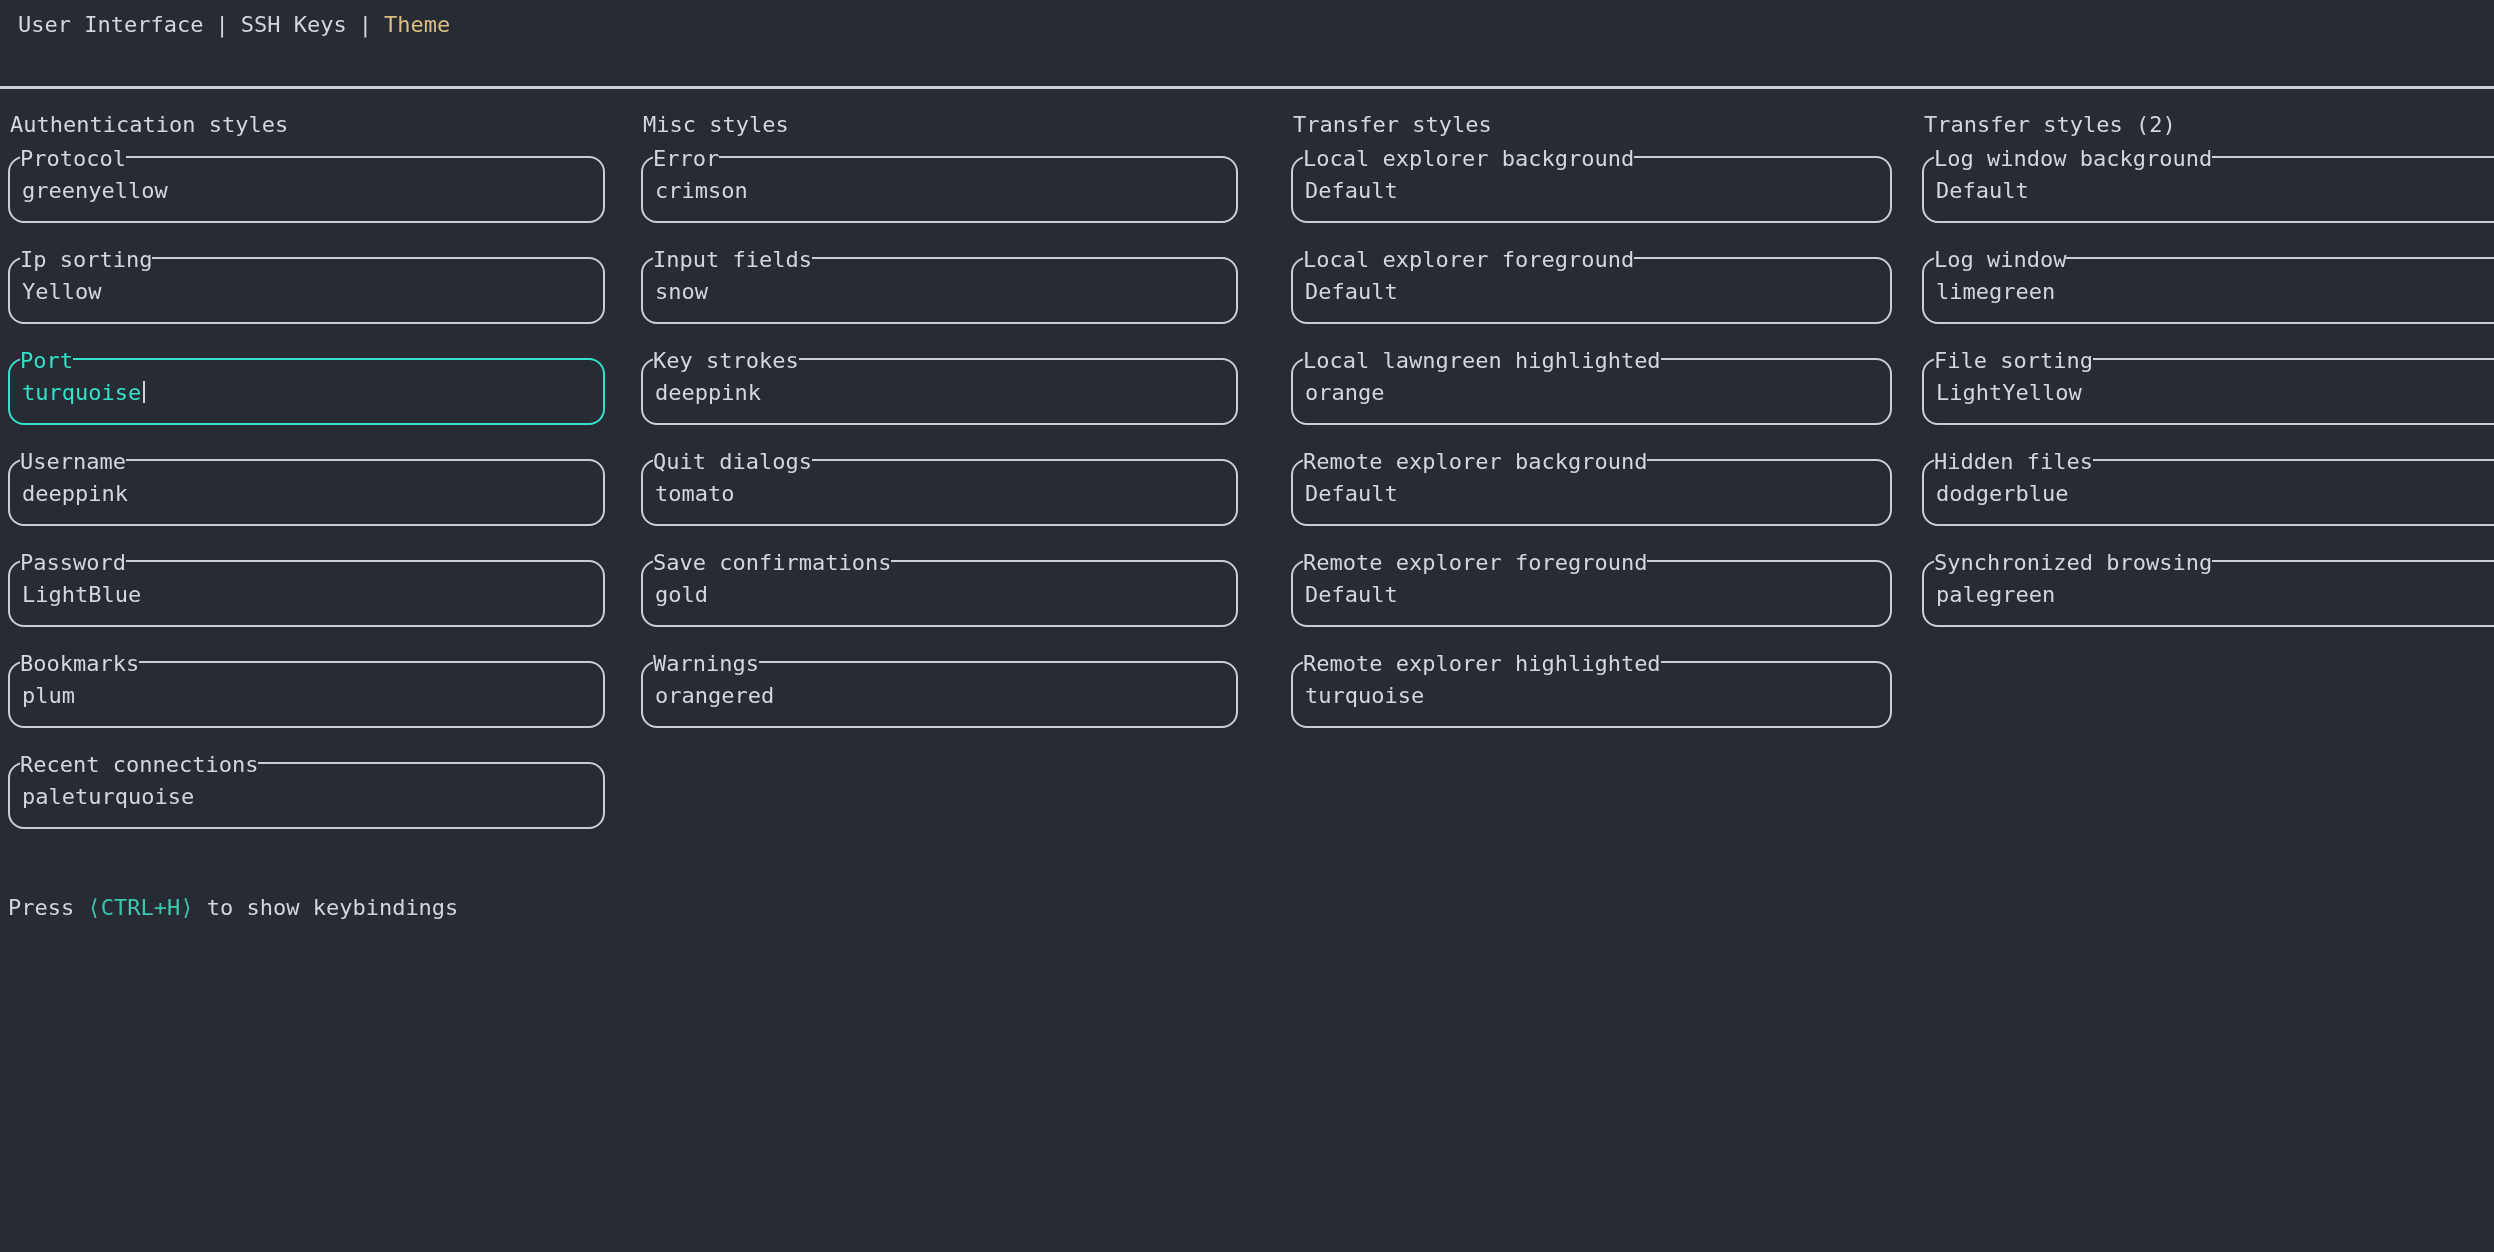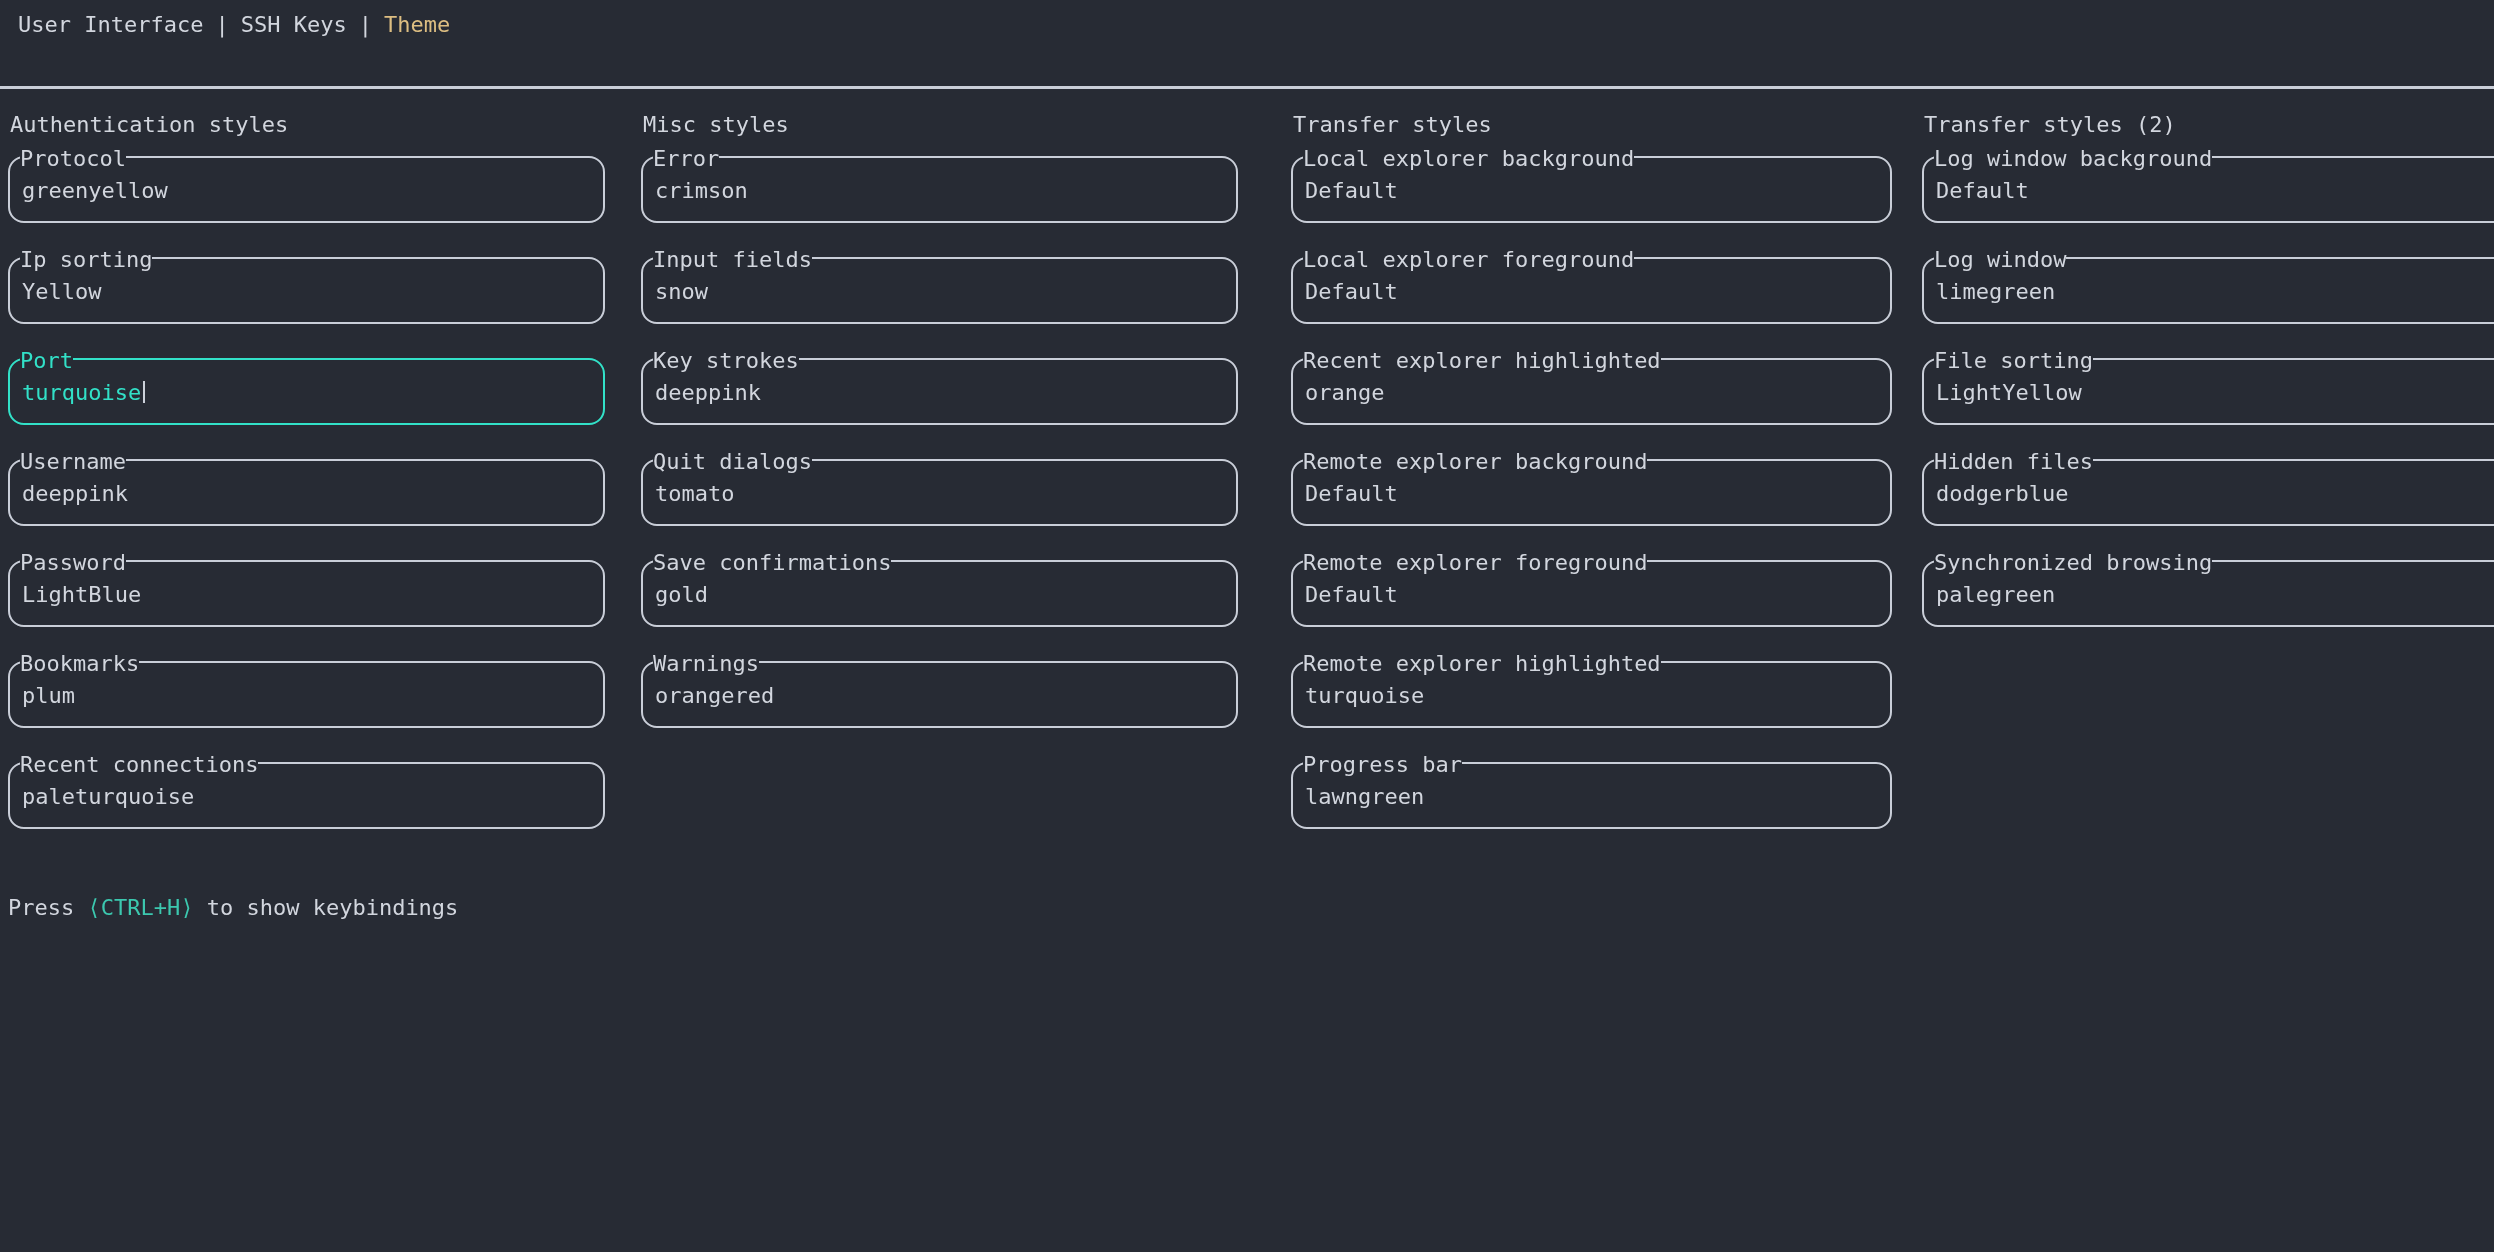--- a/index.html
+++ b/index.html
@@ -137,38 +137,34 @@
         <div class="column-title">Transfer styles</div>
         <div class="field">
           <span class="field-label">Local explorer background</span>
           <div class="field-value"><span class="value-text">Default</span></div>
         </div>
         <div class="field">
           <span class="field-label">Local explorer foreground</span>
           <div class="field-value"><span class="value-text">Default</span></div>
         </div>
         <div class="field">
-          <span class="field-label">Recent explorer highlighted</span>
+          <span class="field-label">Local lawngreen highlighted</span>
           <div class="field-value"><span class="value-text">orange</span></div>
         </div>
         <div class="field">
           <span class="field-label">Remote explorer background</span>
           <div class="field-value"><span class="value-text">Default</span></div>
         </div>
         <div class="field">
           <span class="field-label">Remote explorer foreground</span>
           <div class="field-value"><span class="value-text">Default</span></div>
         </div>
         <div class="field">
           <span class="field-label">Remote explorer highlighted</span>
           <div class="field-value"><span class="value-text">turquoise</span></div>
-        </div>
-        <div class="field">
-          <span class="field-label">Progress bar</span>
-          <div class="field-value"><span class="value-text">lawngreen</span></div>
         </div>
       </div>
       <div class="column">
         <div class="column-title">Transfer styles (2)</div>
         <div class="field">
           <span class="field-label">Log window background</span>
           <div class="field-value"><span class="value-text">Default</span></div>
         </div>
         <div class="field">
           <span class="field-label">Log window</span>

